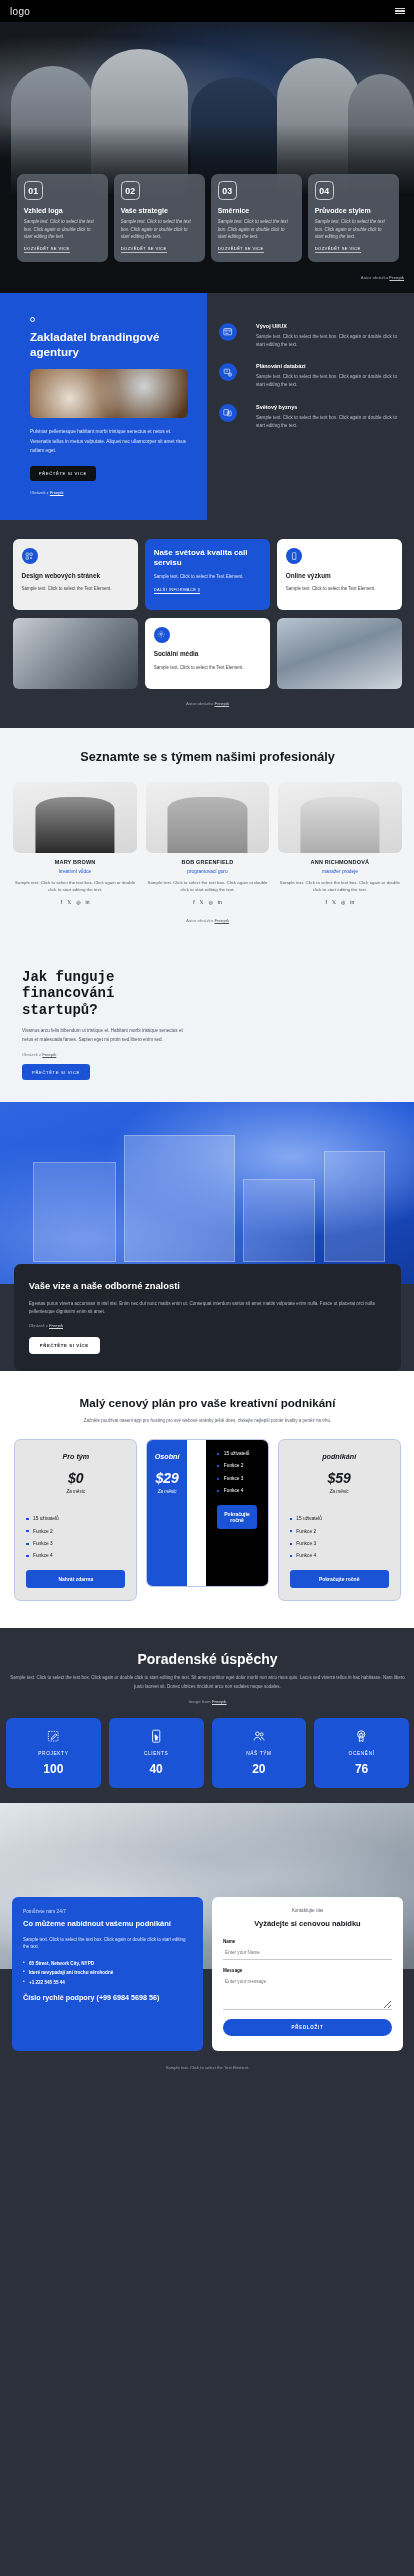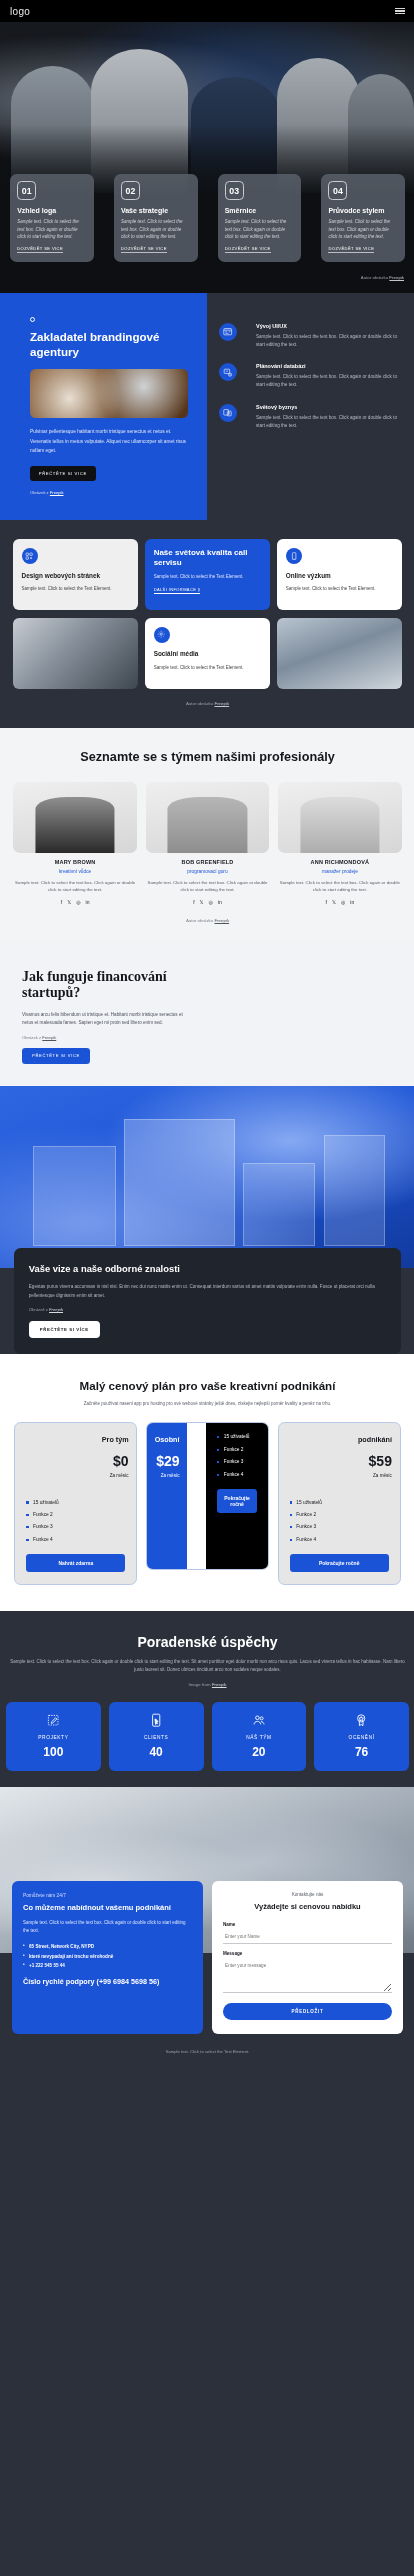--- a/index.html
+++ b/index.html
@@ -41,21 +41,21 @@
   }
   .silhouette { position: absolute; bottom: 0; border-radius: 50% 50% 0 0 / 30% 30% 0 0; }
   .s1 { left: 11px; width: 83px; height: 127px; background: linear-gradient(180deg,#9aa3ad,#4a5159); }
   .s2 { left: 91px; width: 97px; height: 144px; background: linear-gradient(180deg,#cfd4d9,#6b7179); }
   .s3 { left: 191px; width: 88px; height: 116px; background: linear-gradient(180deg,#2b3e5c,#141d2c); }
   .s4 { left: 277px; width: 83px; height: 135px; background: linear-gradient(180deg,#b9c0c7,#5b6169); }
   .s5 { left: 348px; width: 66px; height: 119px; background: linear-gradient(180deg,#8a929b,#3f454c); }
 
   .cards-row {
     position: absolute; left: 0; right: 0; bottom: 31px;
-    display: flex; gap: 20px; padding: 0 10px; justify-content: center;
+    display: flex; gap: 6px; padding: 0 10px; justify-content: center;
   }
   .num-card {
     width: 91px; background: rgba(92,99,109,.82); border-radius: 6.6px;
     padding: 7.7px 7.2px 8.8px; backdrop-filter: blur(1.1px);
   }
   .num-badge {
     width: 19px; height: 19px; border: 1.1px solid #c9cdd3; border-radius: 4.4px;
     display: flex; align-items: center; justify-content: center;
     font-size: 8.8px; font-weight: 700; color: #fff; margin-bottom: 6.6px;
     font-family: "Liberation Sans Narrow", "Liberation Sans", sans-serif;
@@ -152,21 +152,21 @@
   .m-text { font-size: 4.4px; line-height: 1.7; color: #5a5f68; margin-bottom: 5.5px; }
   .m-social { display: flex; justify-content: center; gap: 5px; font-size: 5px; color: #20242c; }
   .team-credit { text-align: center; font-size: 4.4px; color: #7d838c; margin-top: 13.3px; }
   .team-credit a { color: #4f555e; }
 
   
   .funding { display: flex; background: #f1f3f6; color: #15171c; min-height: 138px; }
   .fund-left { width: 199px; padding: 26.5px 14.4px 22px 22px; }
   .fund-h {
     font-size: 14px; font-weight: 700; line-height: 1.18; margin-bottom: 8.8px;
-    font-family: Liberation Serif, serif;
+    font-family: Liberation Mono, monospace;
   }
   .fund-p { font-size: 4.6px; line-height: 1.85; color: #4d525b; margin-bottom: 7.7px; }
   .fund-credit { font-size: 4.2px; color: #7d838c; margin-bottom: 7.7px; }
   .fund-credit a { color: #4f555e; }
   .fund-btn {
     background: #1b53d6; color: #fff; border: 0; border-radius: 3.3px;
     padding: 5.5px 10px; font-size: 4.2px; letter-spacing: 0.6px; cursor: pointer;
     font-family: inherit;
   }
   .fund-right {
@@ -211,21 +211,21 @@
   .pricing { background: #fff; color: #15171c; padding: 24px 14.4px 26.5px; }
   .pr-h {
     text-align: center; font-size: 11.6px; font-weight: 700; line-height: 1.3;
     margin-bottom: 6.6px;
     font-family: "Liberation Sans Narrow", "Liberation Sans", sans-serif;
   }
   .pr-sub { text-align: center; font-size: 4.5px; line-height: 1.8; color: #5a5f68; margin-bottom: 14.4px; }
   .plans { display: grid; grid-template-columns: repeat(3,1fr); gap: 8.8px; }
   .plan { border-radius: 6.6px; overflow: hidden; border: 0.6px solid #b9c8e8; }
   .plan.std { background: #e6e6e6; }
-  .plan-head { padding: 12px 7.7px 11px; text-align: right; }
+  .plan-head { padding: 12px 7.7px 11px; text-align: center; font-style: italic; }
   .plan.feat .plan-head { background: #1b53d6; color: #fff; }
   .plan-name { font-size: 7.2px; font-weight: 700; margin-bottom: 8.8px; }
   .plan-price { font-size: 14px; font-weight: 700; margin-bottom: 3.3px; }
   .plan-per { font-size: 4.6px; }
   .plan-body { padding: 10px 11px 12px; }
   .plan.feat .plan-body { background: #000; color: #fff; }
   .plan-body ul { list-style: none; }
   .plan-body li {
     font-size: 4.8px; line-height: 1.55; margin-bottom: 5px;
     display: flex; gap: 4.4px; align-items: flex-start;

